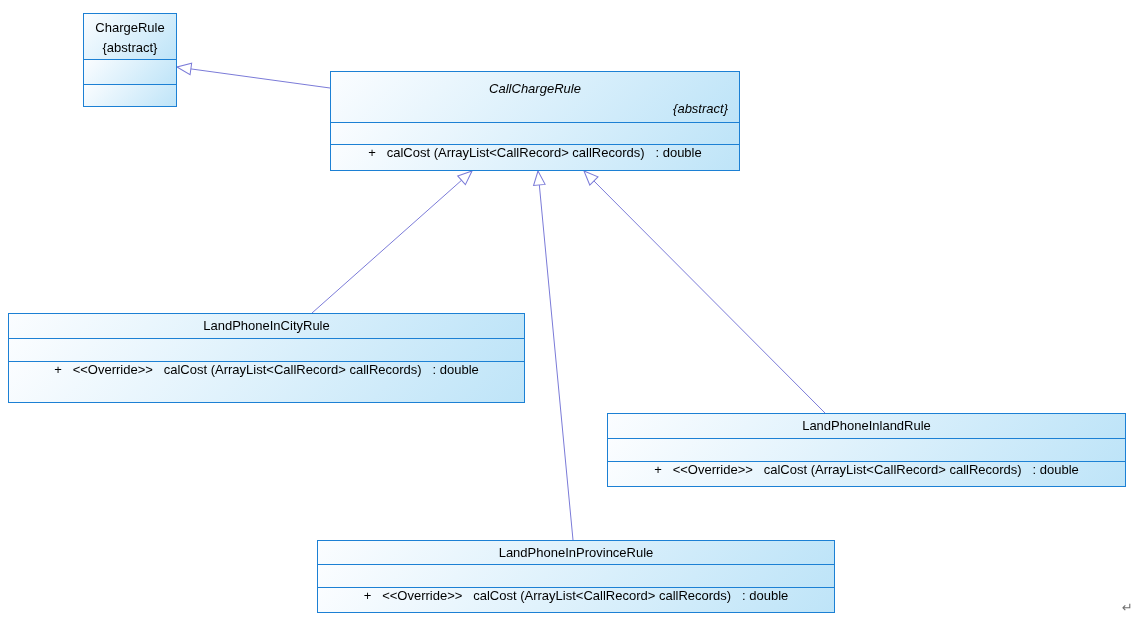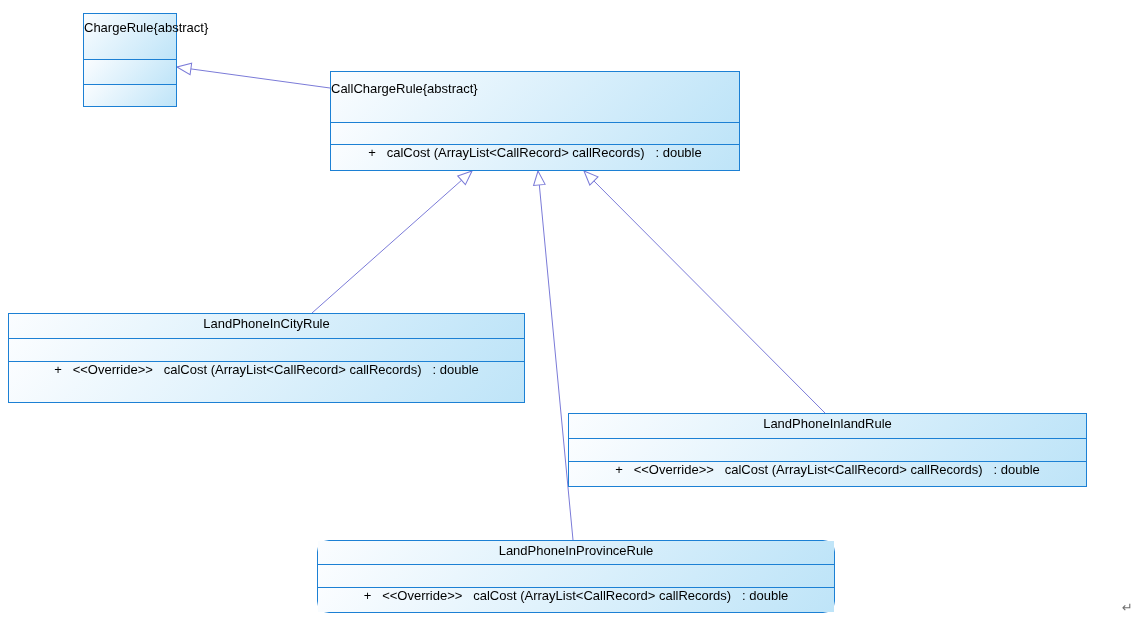--- a/index.html
+++ b/index.html
@@ -16,49 +16,49 @@
     position:absolute;
     box-sizing:border-box;
     border:1px solid var(--c-border,#1c80d4);
     display:flex;
     flex-direction:column;
   }
   .sec{
     box-sizing:border-box;
     background:linear-gradient(135deg,var(--c-fill-a,#fbfdff) 0%,var(--c-fill-b,#bee4f8) 100%);
   }
-  .sec-title{display:flex;flex-direction:row;justify-content:center;}
+  .sec-title{display:flex;flex-direction:column;justify-content:center;}
   .sec-attr{border-top:1px solid var(--c-border,#1c80d4);}
   .sec-meth{
     border-top:1px solid var(--c-border,#1c80d4);
     flex:1;
     display:flex;align-items:flex-start;justify-content:center;
   }
   .t-name{text-align:center;line-height:20px;}
   .t-stereo{text-align:center;line-height:20px;}
   .meth-text{
     white-space:pre;
     text-align:center;
     width:100%;
   }
   
   #box-chargerule{left:83px;top:13px;width:94px;height:94px;}
   #box-chargerule .sec-title{height:45px;justify-content:flex-start;padding-top:4px;}
   #box-chargerule .sec-attr{height:25px;}
   #box-callchargerule{left:330px;top:71px;width:410px;height:100px;}
-  #box-callchargerule .sec-title{height:50px;justify-content:flex-start;padding-top:7px;}
+  #box-callchargerule .sec-title{height:50px;justify-content:flex-start;padding-top:7px;font-style:italic;}
   #box-callchargerule .t-stereo{text-align:right;padding-right:11px;}
   #box-callchargerule .sec-attr{height:22px;}
   #box-city{left:8px;top:313px;width:517px;height:90px;}
   #box-city .sec-title{height:24px;}
   #box-city .sec-attr{height:23px;}
-  #box-inland{left:568px;top:413px;width:519px;height:74px;}
+  #box-inland{left:607px;top:413px;width:519px;height:74px;}
   #box-inland .sec-title{height:24px;}
   #box-inland .sec-attr{height:23px;}
-  #box-province{left:317px;top:540px;width:518px;height:73px;border-radius:12px;}
+  #box-province{left:317px;top:540px;width:518px;height:73px;}
   #box-province .sec-title{height:23px;}
   #box-province .sec-attr{height:23px;}
 
   #rel-layer{
     position:absolute;left:0;top:0;width:1139px;height:624px;
     pointer-events:none;
   }
   #return-mark{
     position:absolute;left:1122px;top:600px;
     color:var(--c-gray,#6f6f6f);

